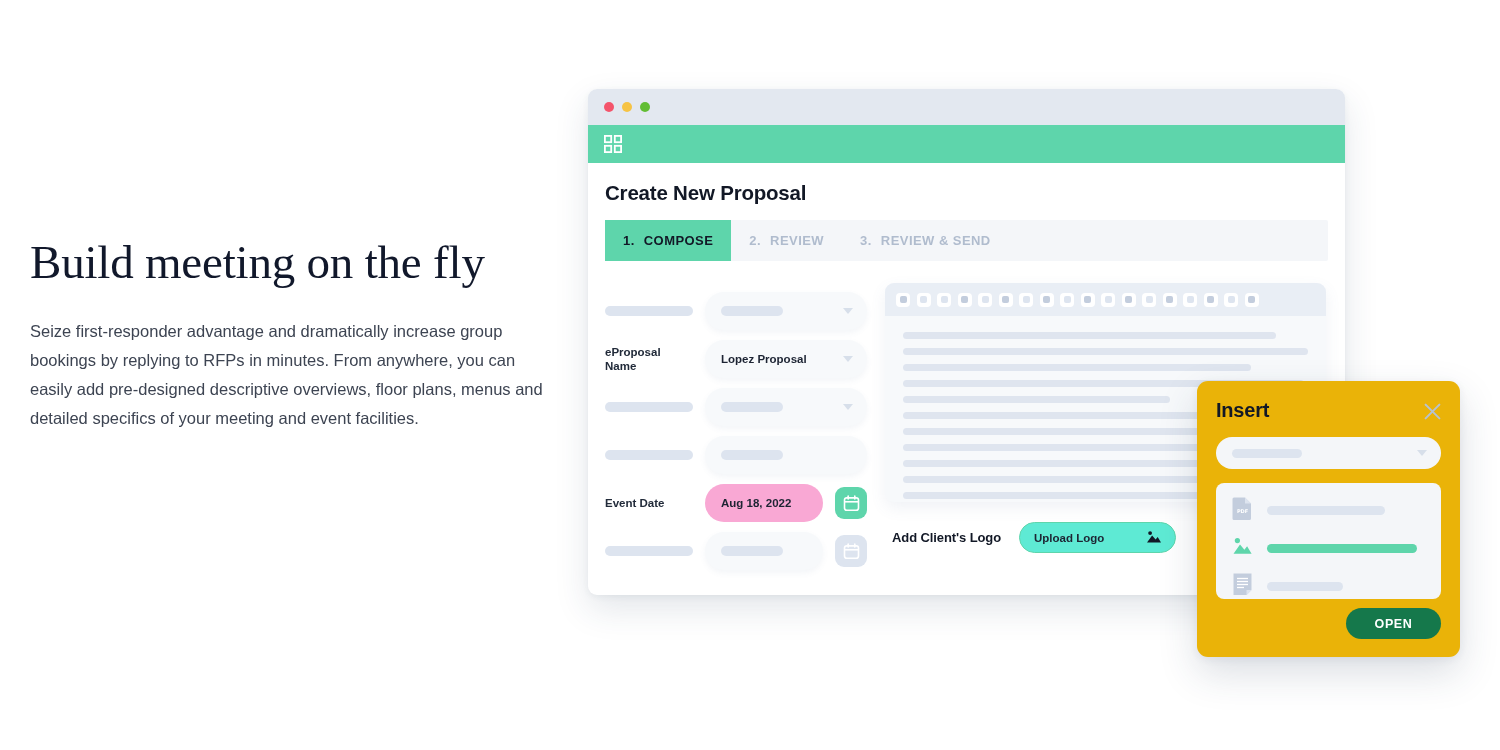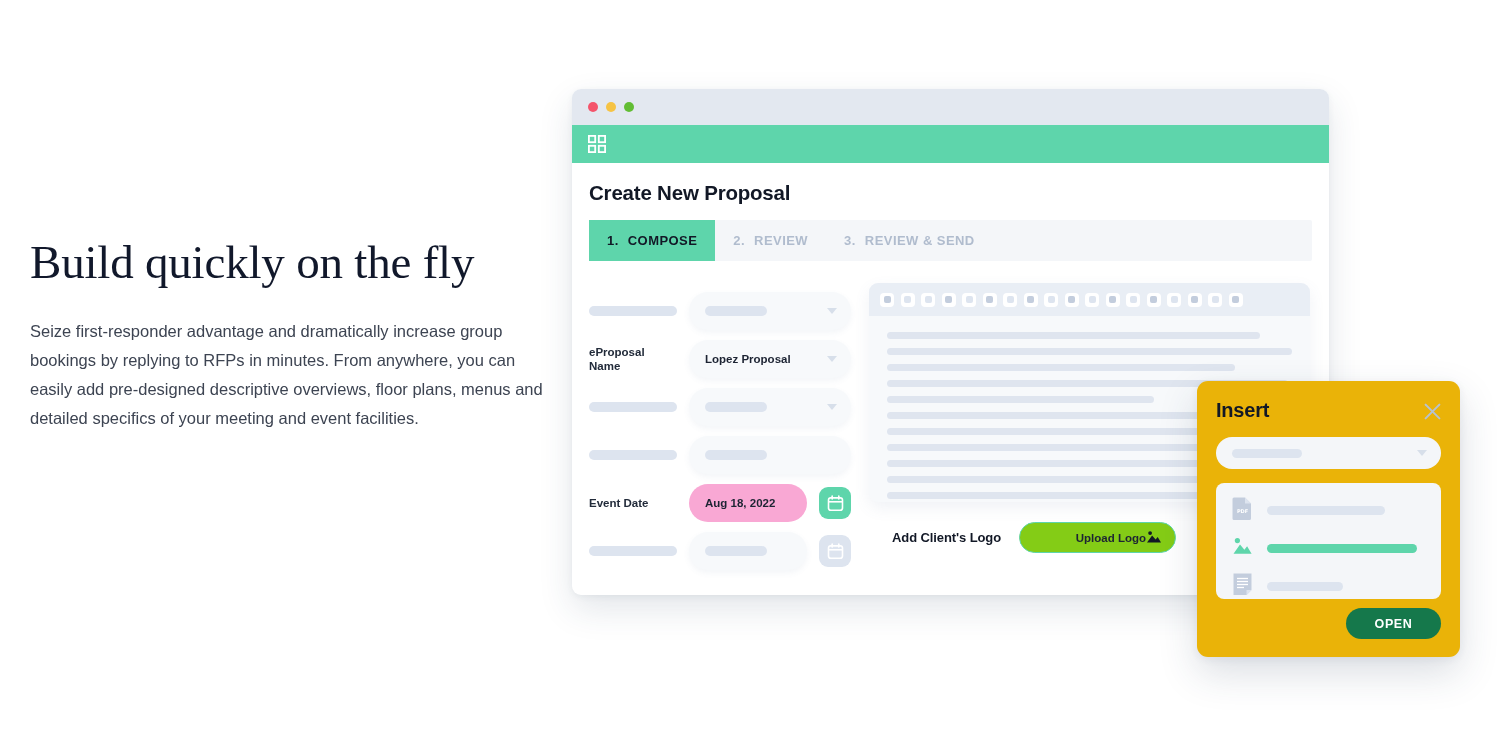--- a/index.html
+++ b/index.html
@@ -26,21 +26,21 @@
     font-size: 16.5px;
     line-height: 29px;
     color: #3d4452;
     font-weight: 400;
     width: 515px;
   }
 
   
   .app-window {
     position: absolute;
-    left: 572px; top: 89px;
+    left: 588px; top: 89px;
     width: 757px; height: 506px;
     background: #ffffff;
     border-radius: 9px;
     box-shadow: 0 14px 34px rgba(40,60,90,0.13), 0 2px 6px rgba(40,60,90,0.06);
     overflow: hidden;
   }
   .title-bar {
     height: 36px; background: #e3e8f0;
     display: flex; align-items: center; padding-left: 16px; gap: 8px;
   }
@@ -119,21 +119,21 @@
   .dline { height: 7px; border-radius: 4px; background: #dfe5ef; margin-bottom: 9px; }
 
   
   .logo-row {
     position: absolute; left: 892px; top: 522px;
     display: flex; align-items: center; gap: 18px;
   }
   .logo-label { font-size: 13px; font-weight: 700; color: #121826; letter-spacing: -0.1px; }
   .upload-btn {
     width: 157px; height: 31px; border: 1.6px solid #5ed5ab; border-radius: 16px;
-    background: #84cc16; display: flex; align-items: center; justify-content: flex-end;
+    background: #5eead4; display: flex; align-items: center; justify-content: space-between;
     padding: 0 13px 0 14px; font-size: 11.5px; font-weight: 700; color: #1d2433;
   }
 
   
   .insert-panel {
     position: absolute; left: 1197px; top: 381px;
     width: 263px; height: 276px;
     background: #eab308; border-radius: 11px;
     box-shadow: 0 16px 38px rgba(40,60,90,0.17), 0 2px 8px rgba(40,60,90,0.07);
     padding: 18px 19px 0 19px;
@@ -159,21 +159,21 @@
     color: #fff; font-size: 12.5px; font-weight: 700; letter-spacing: 0.6px;
     display: flex; align-items: center; justify-content: center;
   }
 </style>
 </head>
 <body>
 
 <div class="page">
 
   <section class="copy">
-    <h1 class="headline">Build quickly on the fly</h1>
+    <h1 class="headline">Build meeting on the fly</h1>
     <p class="body-copy">Seize first-responder advantage and dramatically increase group bookings by replying to RFPs in minutes. From anywhere, you can easily add pre-designed descriptive overviews, floor plans, menus and detailed specifics of your meeting and event facilities.</p>
   </section>
 
   <div class="app-window">
 
     <div class="title-bar">
       <span class="dot red"></span>
       <span class="dot yellow"></span>
       <span class="dot green"></span>
     </div>

